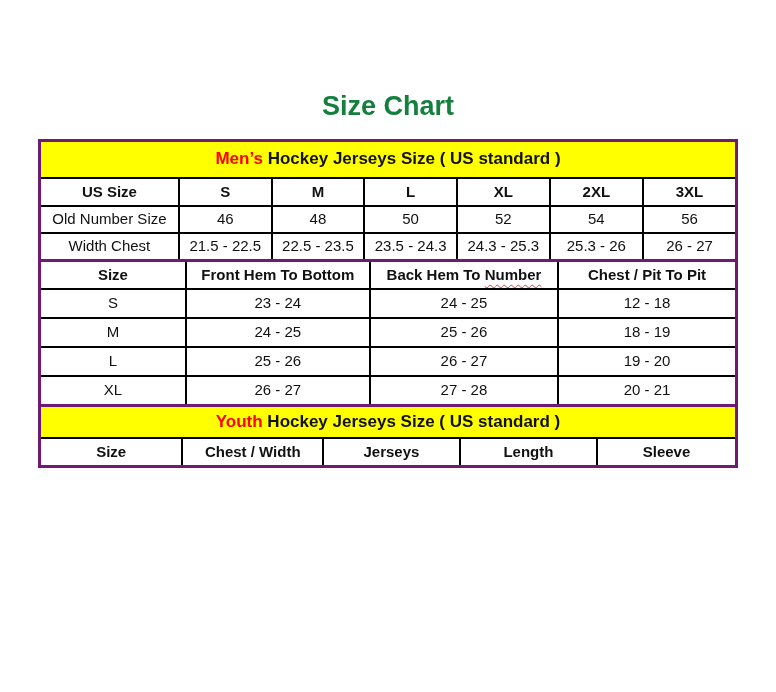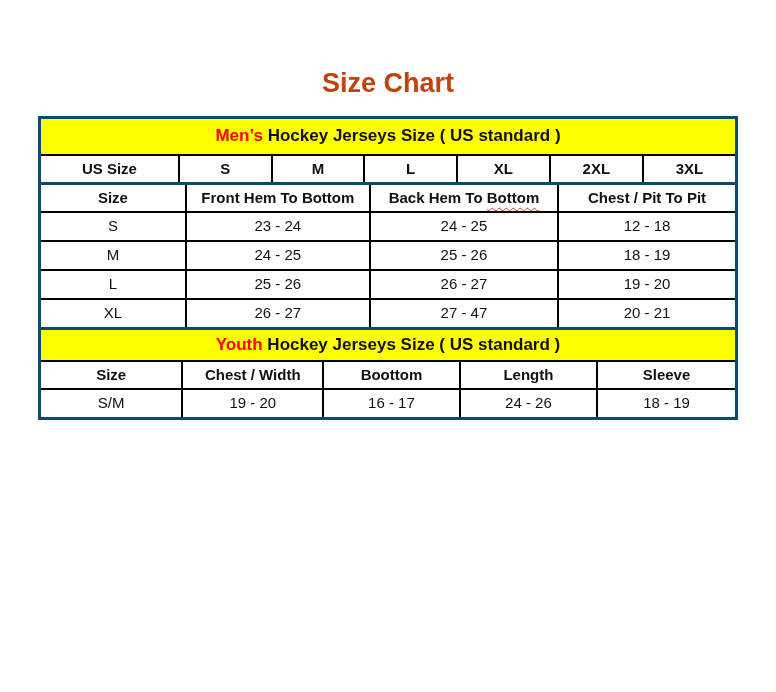--- a/index.html
+++ b/index.html
@@ -5,32 +5,32 @@
   html, body { margin: 0; padding: 0; }
   body {
     width: 776px; height: 692px;
     background: #ffffff;
     font-family: "Liberation Sans", sans-serif;
     color: #111111;
     overflow: hidden;
   }
   .title {
     margin: 0;
-    padding-top: 68px;
+    padding-top: 91px;
     text-align: center;
     font-size: 27px;
     font-weight: 700;
-    color: #c2410c;
+    color: #15803d;
   }
   .tables-wrap { width: 700px; margin: 17px 0 0 38px; }
   table.sizes {
     border-collapse: collapse;
     width: 700px;
     table-layout: fixed;
-    border: 3px solid #0c4a6e;
+    border: 3px solid #701a75;
   }
   table.sizes + table.sizes { margin-top: -3px; }
   table.sizes td, table.sizes th {
     border: 2px solid #000;
     text-align: center;
     vertical-align: middle;
     padding: 0;
     font-size: 15px;
     line-height: 1.1;
     overflow: hidden;
@@ -84,35 +84,53 @@
       </tr>
       <tr class="head">
         <th>US Size</th>
         <th>S</th>
         <th>M</th>
         <th>L</th>
         <th>XL</th>
         <th>2XL</th>
         <th>3XL</th>
       </tr>
+      <tr class="data">
+        <td>Old Number Size</td>
+        <td>46</td>
+        <td>48</td>
+        <td>50</td>
+        <td>52</td>
+        <td>54</td>
+        <td>56</td>
+      </tr>
+      <tr class="data">
+        <td>Width Chest</td>
+        <td>21.5 - 22.5</td>
+        <td>22.5 - 23.5</td>
+        <td>23.5 - 24.3</td>
+        <td>24.3 - 25.3</td>
+        <td>25.3 - 26</td>
+        <td>26 - 27</td>
+      </tr>
     </tbody>
       </table>
 
     <table class="sizes womens">
       <colgroup>
         <col style="width:21%">
           <col style="width:26.4%">
           <col style="width:27%">
           <col style="width:25.6%">
       </colgroup>
       <tbody>
       <tr class="head">
         <th>Size</th>
         <th>Front Hem To Bottom</th>
-        <th><span>Back Hem To </span><span class="squiggle">Bottom</span></th>
+        <th><span>Back Hem To </span><span class="squiggle">Number</span></th>
         <th>Chest / Pit To Pit</th>
       </tr>
       <tr class="data">
         <td class="lbl-bold">S</td>
         <td>23 - 24</td>
         <td>24 - 25</td>
         <td>12 - 18</td>
       </tr>
       <tr class="data">
         <td class="lbl-bold">M</td>
@@ -122,21 +140,21 @@
       </tr>
       <tr class="data">
         <td class="lbl-bold">L</td>
         <td>25 - 26</td>
         <td>26 - 27</td>
         <td>19 - 20</td>
       </tr>
       <tr class="data">
         <td class="lbl-bold">XL</td>
         <td>26 - 27</td>
-        <td>27 - 47</td>
+        <td>27 - 28</td>
         <td>20 - 21</td>
       </tr>
     </tbody>
       </table>
 
     <table class="sizes youth">
       <colgroup>
         <col style="width:20.5%">
           <col style="width:20.2%">
           <col style="width:19.6%">
@@ -145,28 +163,21 @@
       </colgroup>
       <tbody>
           <tr class="band">
         <td colspan="5">
           <span class="red-word">Youth</span><span> Hockey Jerseys Size ( US standard )</span>
         </td>
       </tr>
       <tr class="head">
         <th>Size</th>
         <th>Chest / Width</th>
-        <th>Boottom</th>
+        <th>Jerseys</th>
         <th>Length</th>
         <th>Sleeve</th>
-      </tr>
-      <tr class="data">
-        <td class="lbl-bold">S/M</td>
-        <td>19 - 20</td>
-        <td>16 - 17</td>
-        <td>24 - 26</td>
-        <td>18 - 19</td>
       </tr>
     </tbody>
       </table>
 
   </div>
 </div>
 
 </body></html>

